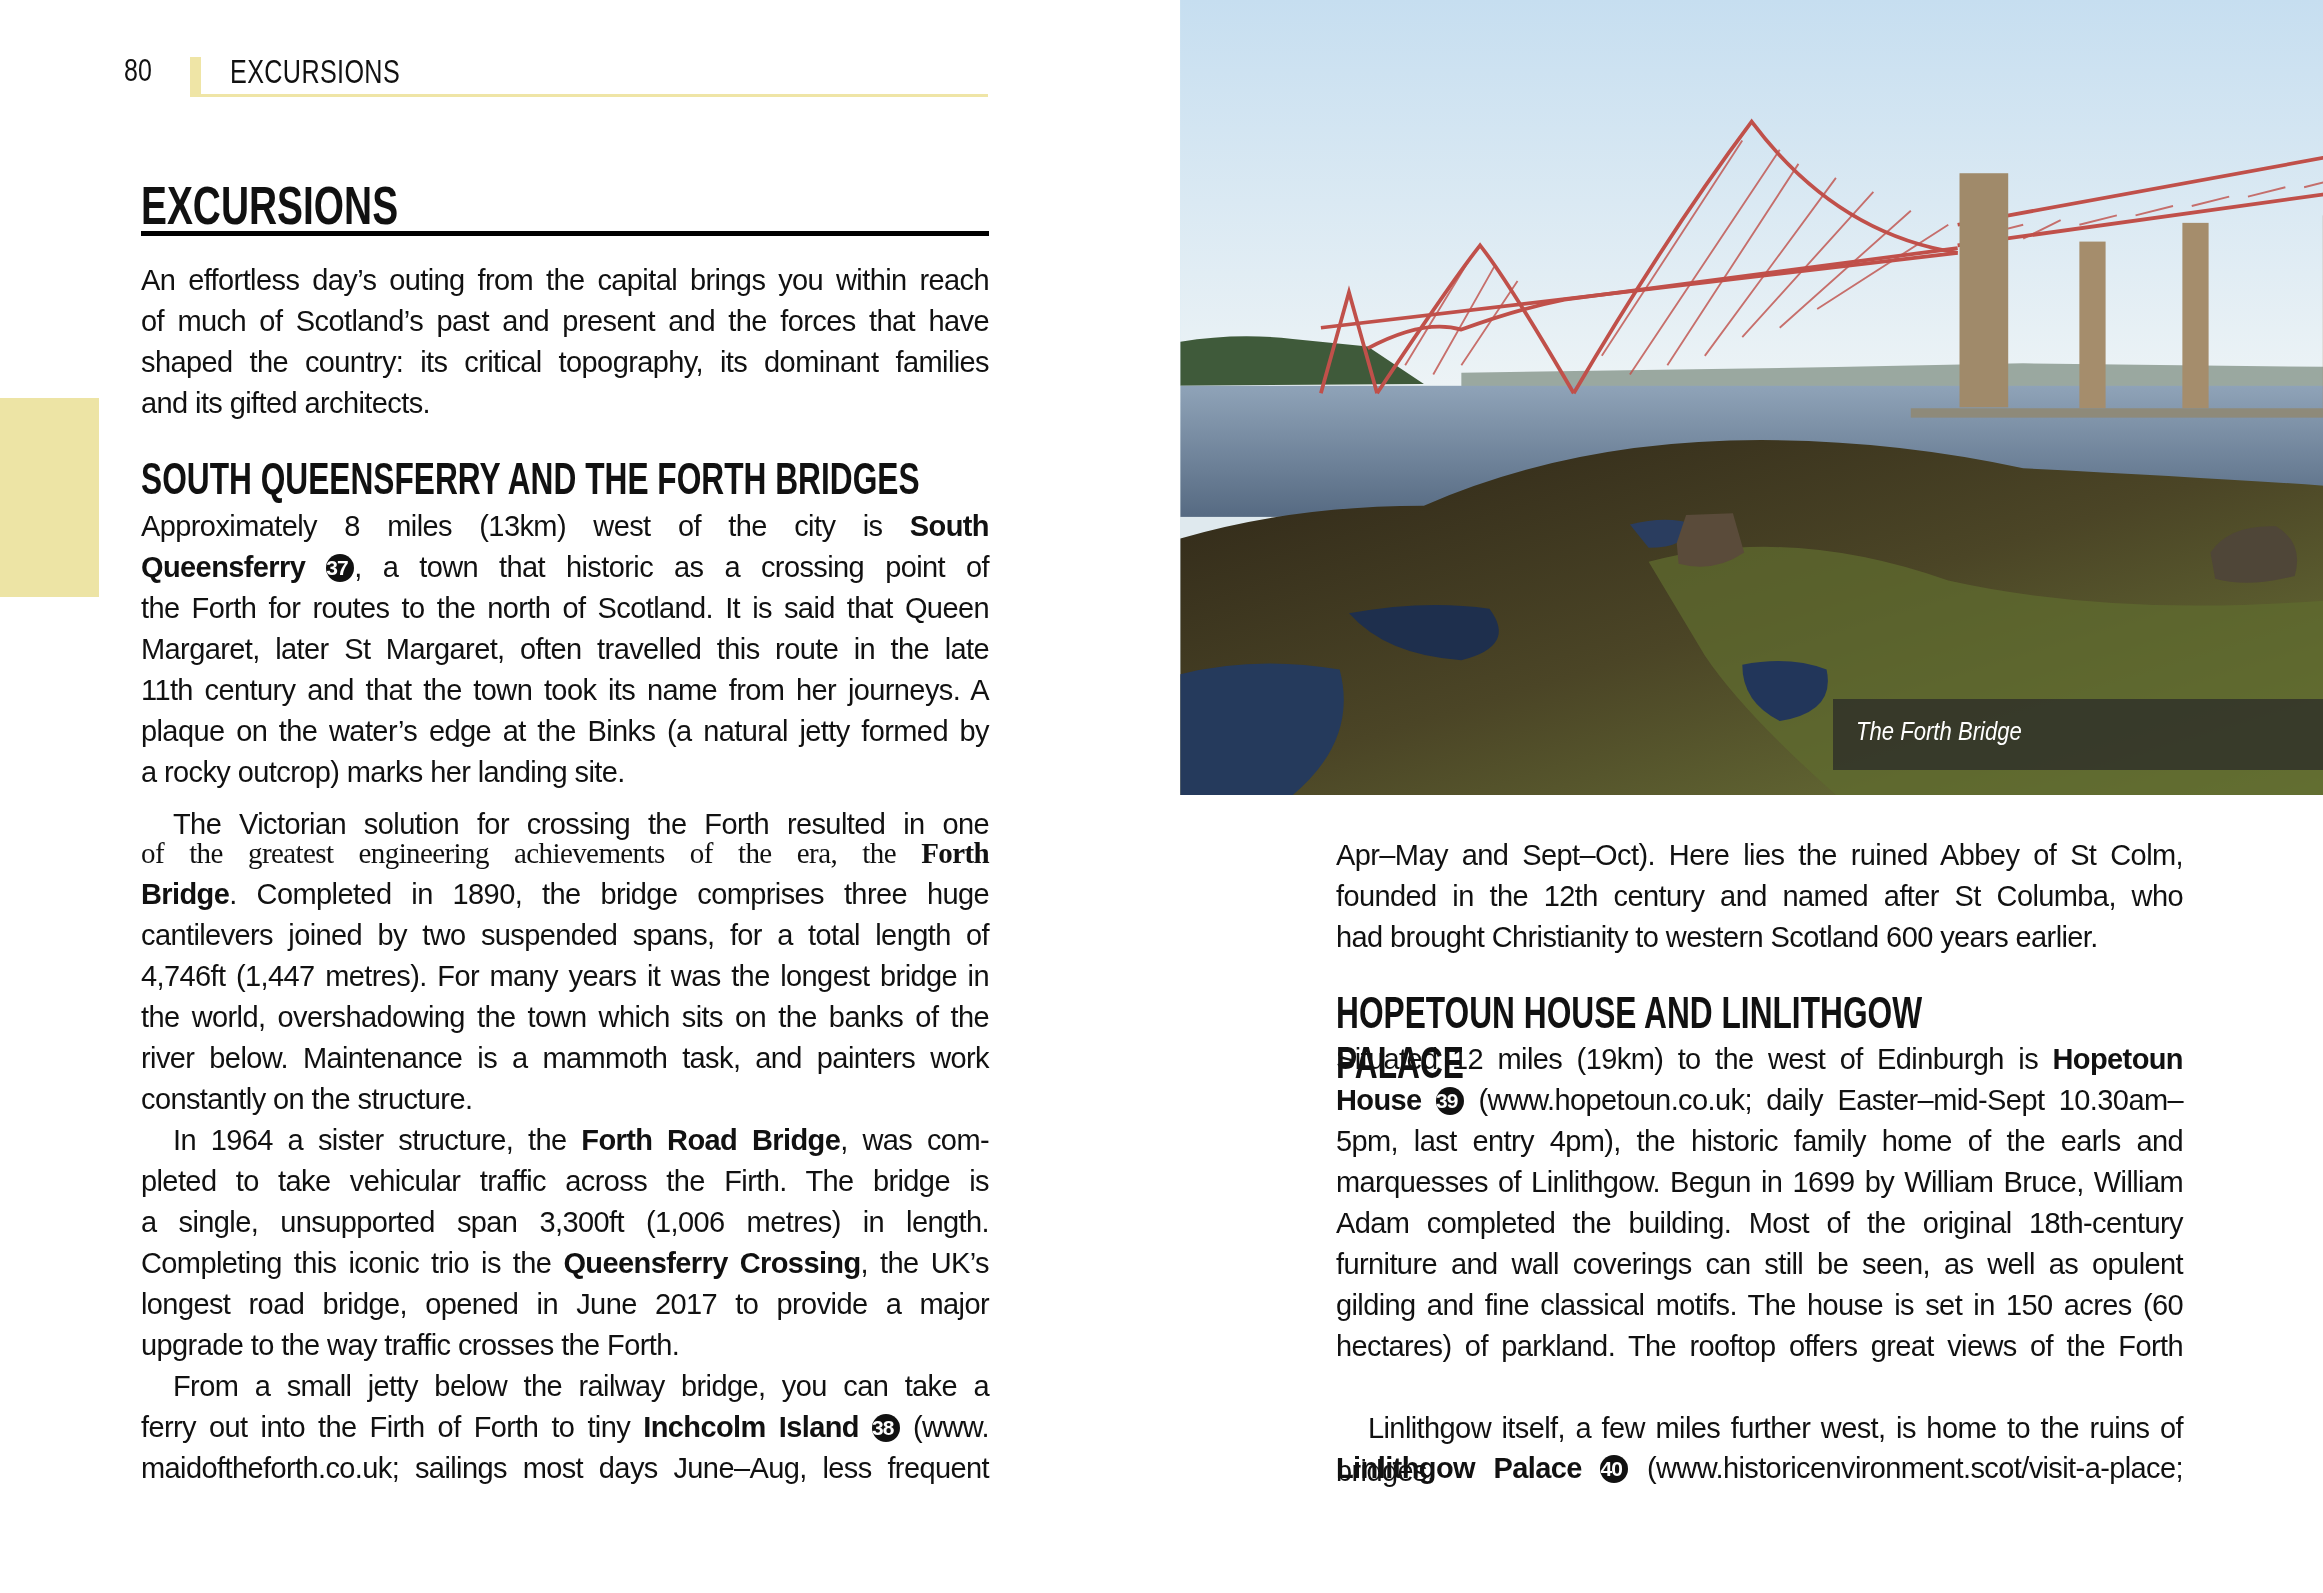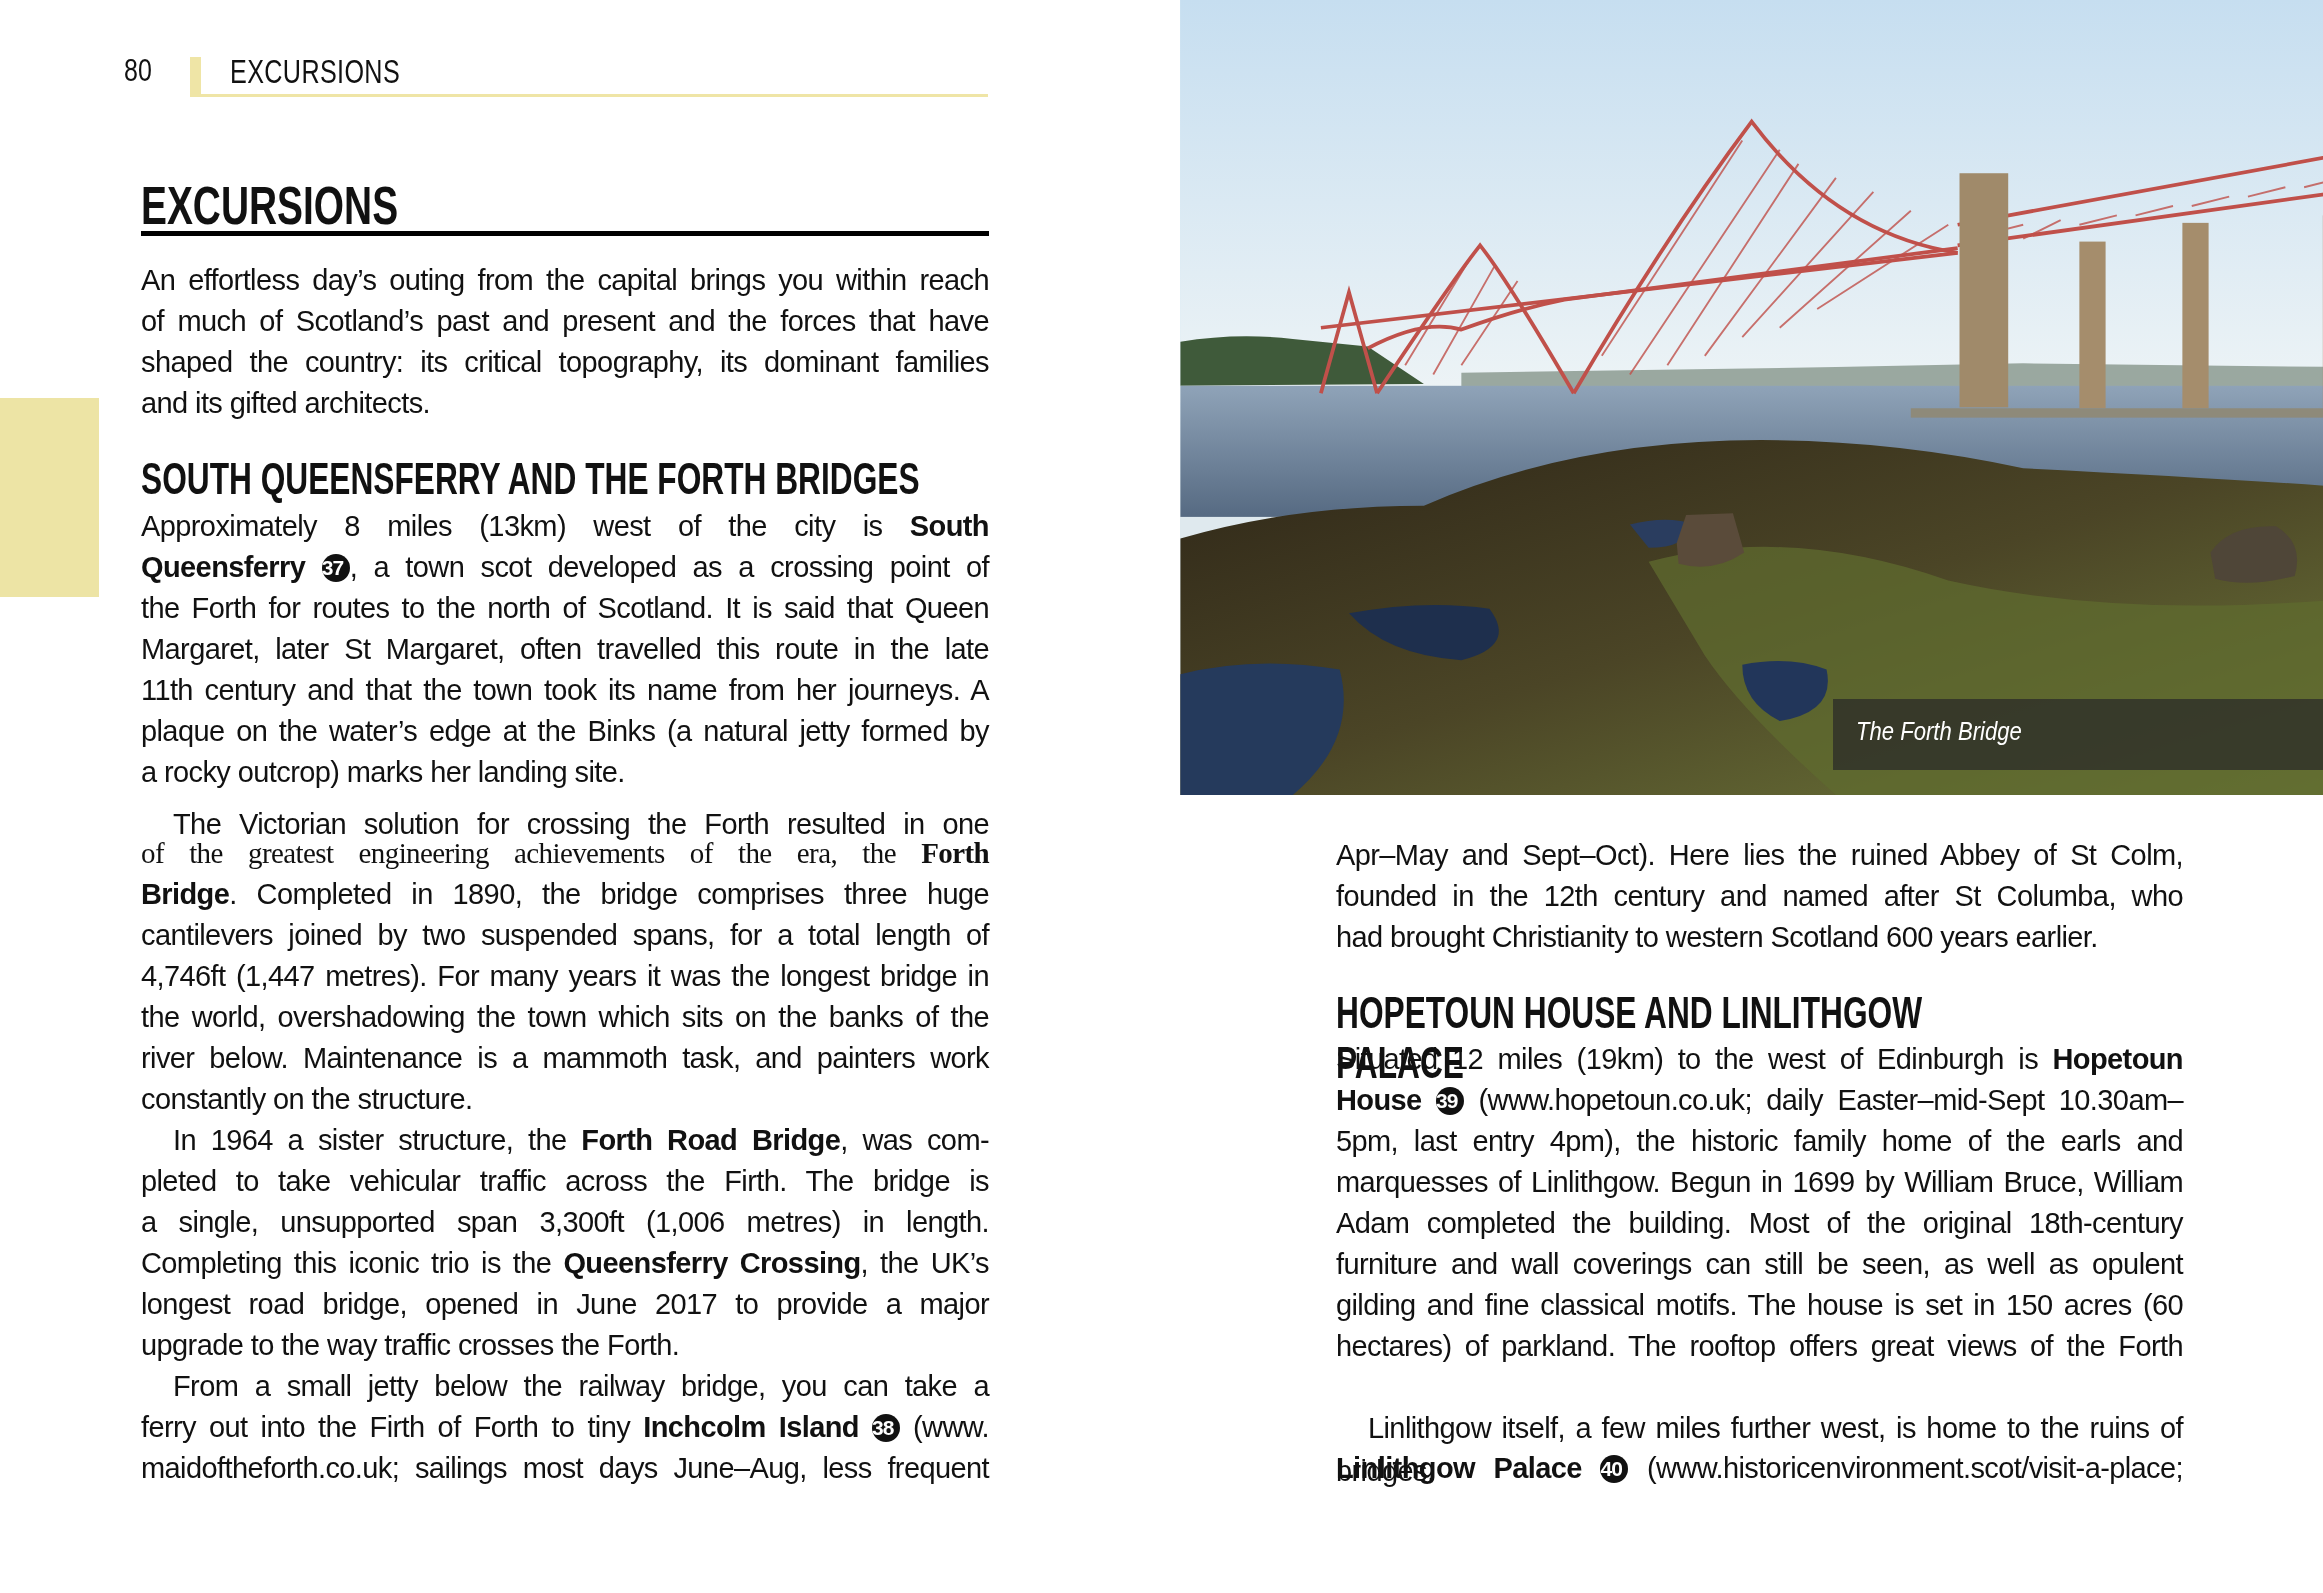--- a/index.html
+++ b/index.html
@@ -80,21 +80,21 @@
 
 <div id="intro">
     <div class="line left" style="top: 260px;"><span>An effortless day’s outing from the capital brings you within reach</span></div>
     <div class="line left" style="top: 301px;"><span>of much of Scotland’s past and present and the forces that have</span></div>
     <div class="line left" style="top: 342px;"><span>shaped the country: its critical topography, its dominant families</span></div>
     <div class="line left last" style="top: 383px;"><span>and its gifted architects.</span></div>
   </div>
 <div class="h2" style="left:141px; top:454px;">SOUTH QUEENSFERRY AND THE FORTH BRIDGES</div>
 <div id="sec1">
     <div class="line left" style="top: 506px;"><span>Approximately 8 miles (13km) west of the city is </span><b>South</b></div>
-    <div class="line left" style="top: 547px;"><b>Queensferry</b><span> </span><span class="marker">37</span><span>, a town scot developed as a crossing point of</span></div>
+    <div class="line left" style="top: 547px;"><b>Queensferry</b><span> </span><span class="marker">37</span><span>, a town that historic as a crossing point of</span></div>
     <div class="line left" style="top: 588px;"><span>the Forth for routes to the north of Scotland. It is said that Queen</span></div>
     <div class="line left" style="top: 629px;"><span>Margaret, later St Margaret, often travelled this route in the late</span></div>
     <div class="line left" style="top: 670px;"><span>11th century and that the town took its name from her journeys. A</span></div>
     <div class="line left" style="top: 711px;"><span>plaque on the water’s edge at the Binks (a natural jetty formed by</span></div>
     <div class="line left last" style="top: 752px;"><span>a rocky outcrop) marks her landing site.</span></div>
     <div class="line left indent" style="top: 788px; margin-top: 16px;"><span>The Victorian solution for crossing the Forth resulted in one</span></div>
     <div class="line left" style="top: 833px; font-family: Liberation Serif, serif;"><span>of the greatest engineering achievements of the era, the </span><b>Forth</b></div>
     <div class="line left" style="top: 874px;"><b>Bridge</b><span>. Completed in 1890, the bridge comprises three huge</span></div>
     <div class="line left" style="top: 915px;"><span>cantilevers joined by two suspended spans, for a total length of</span></div>
     <div class="line left" style="top: 956px;"><span>4,746ft (1,447 metres). For many years it was the longest bridge in</span></div>

